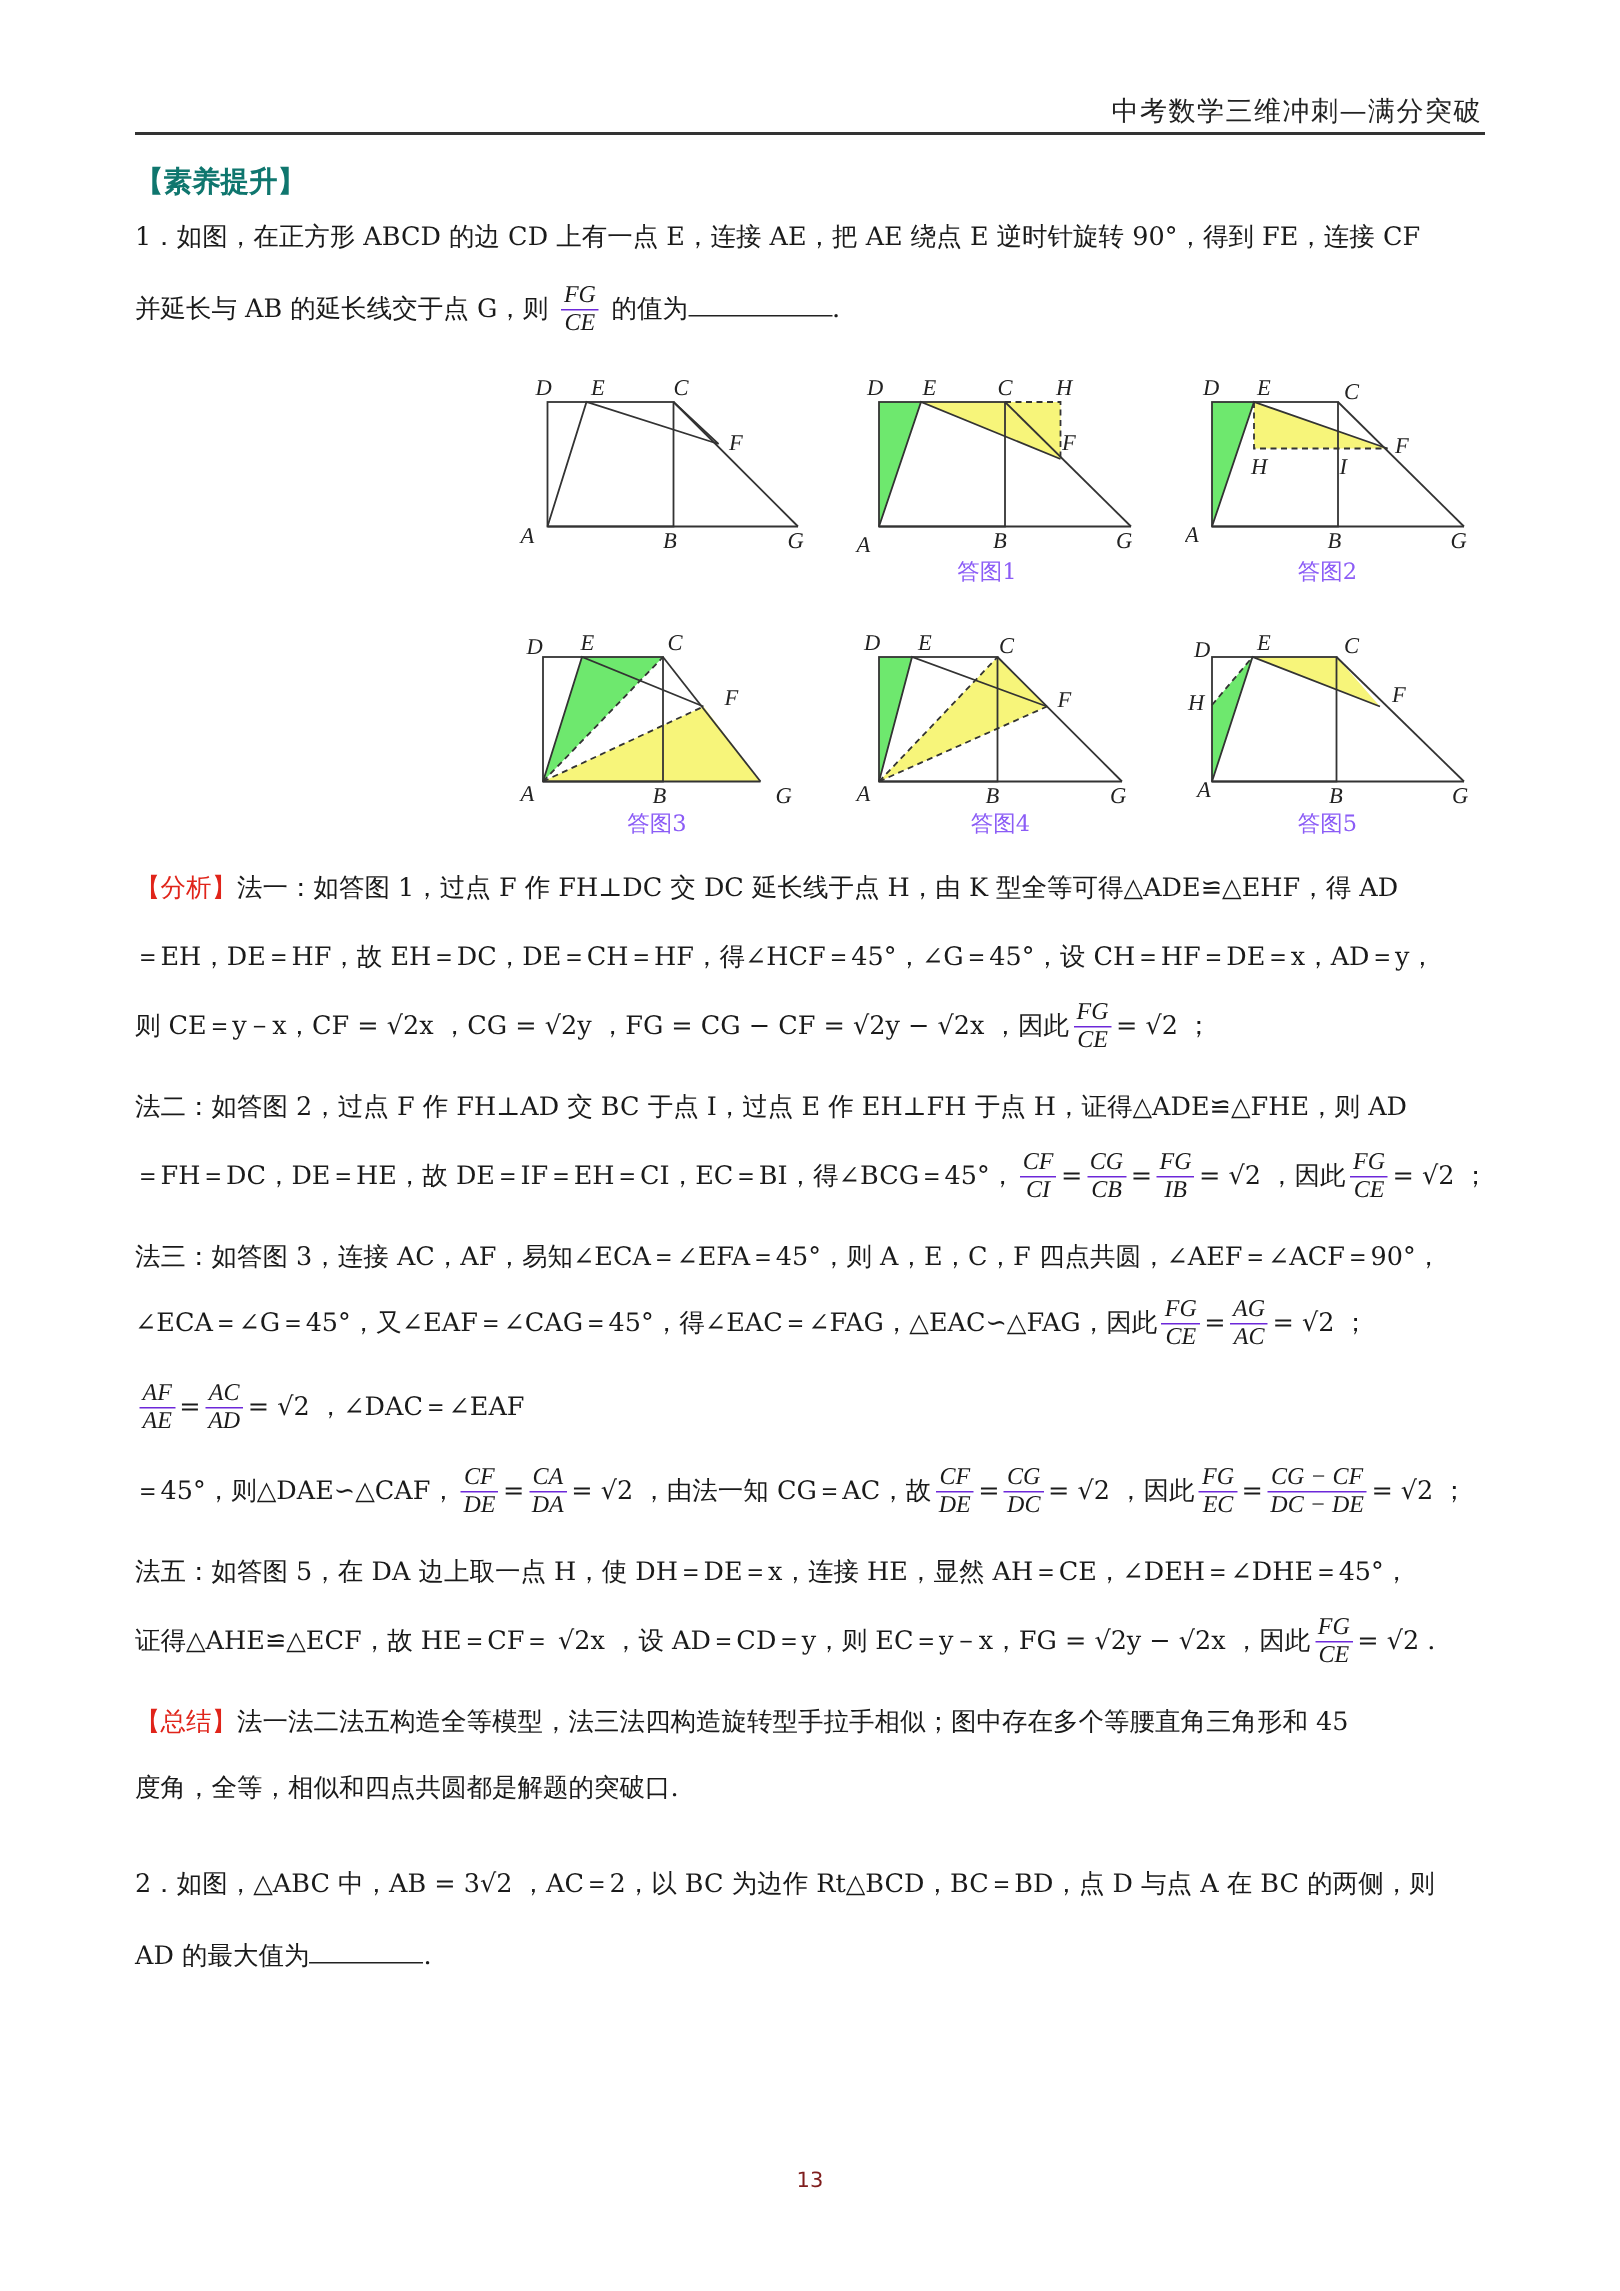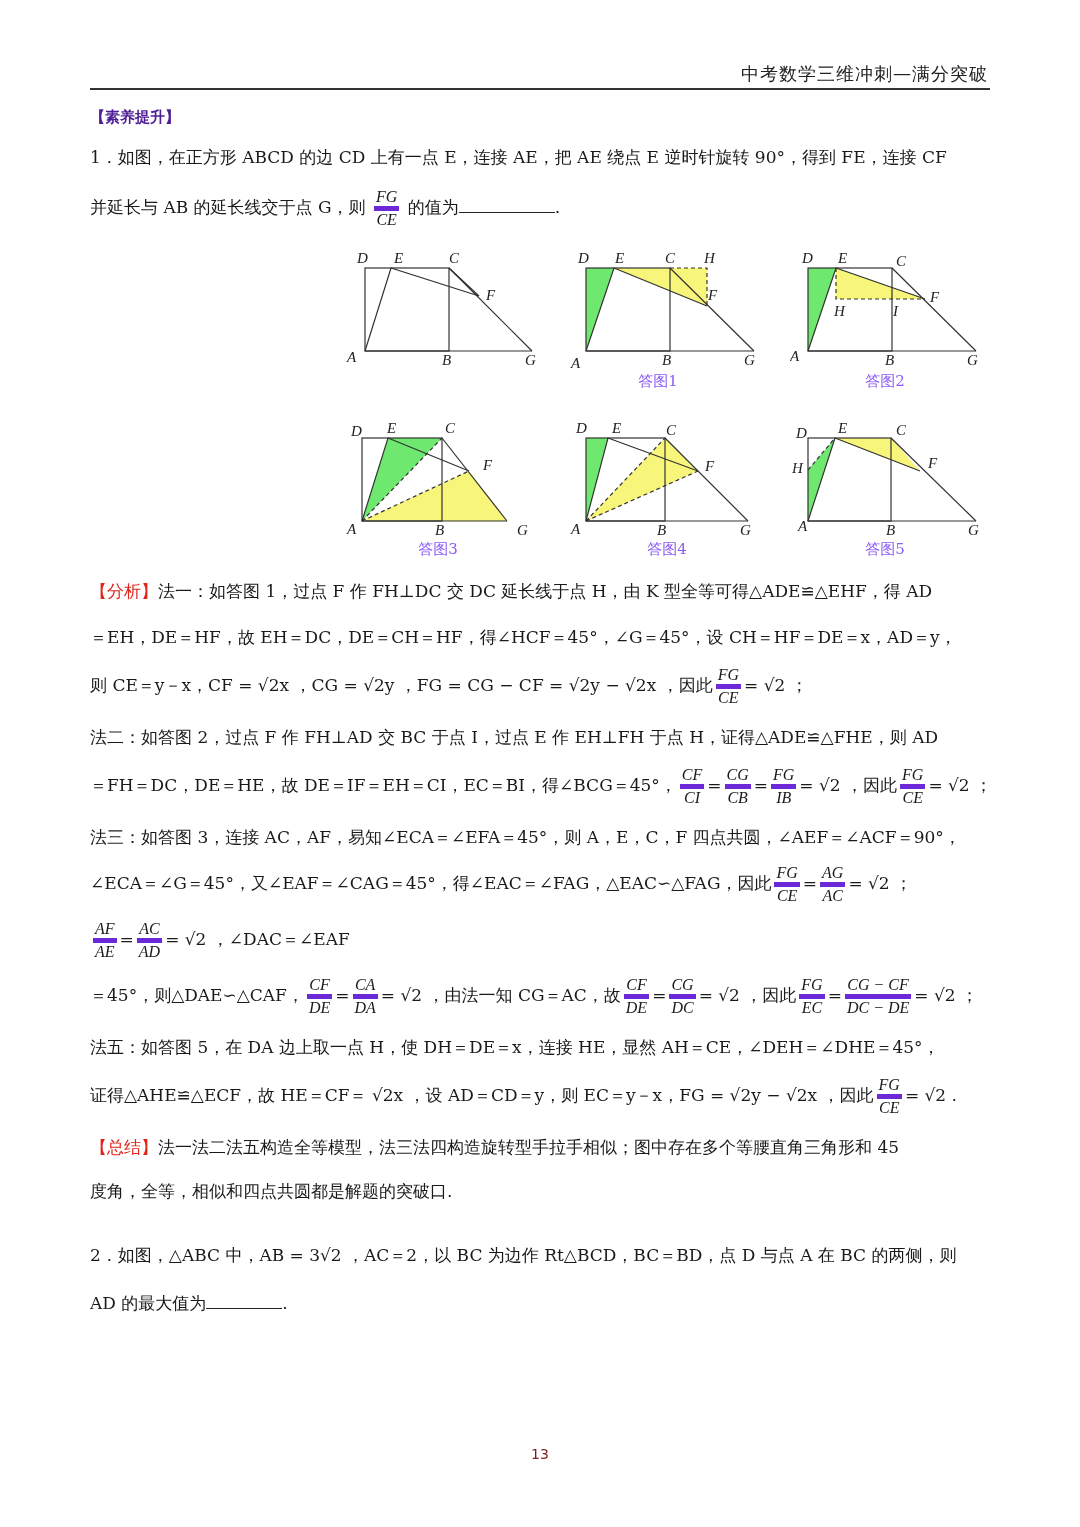--- a/index.html
+++ b/index.html
@@ -1,24 +1,24 @@
 <!DOCTYPE html>
 <html><head>
 <meta charset="utf-8">
 <style>
   html,body{margin:0;padding:0;background:#fff;}
   body{width:1080px;height:1527px;position:relative;overflow:hidden;font-family:"DejaVu Serif","Liberation Serif",serif;color:#1a1a1a;}
   .header{position:absolute;left:90px;top:58px;width:900px;height:30px;border-bottom:2px solid #333;}
   .header-title{position:absolute;right:2px;top:4px;font-size:18px;letter-spacing:1px;color:#222;}
   .content{position:absolute;left:90px;top:100px;width:900px;font-size:17px;}
-  .section-tag{color:#4c1d95;font-size:15px;font-weight:bold;position:absolute;left:0;top:8px;}
+  .section-tag{color:#0f766e;font-size:19px;font-weight:bold;position:absolute;left:0;top:8px;}
   .line{position:absolute;left:0;white-space:nowrap;font-size:17px;}
   .red{color:#e0241a;}
   .frac{display:inline-block;vertical-align:middle;text-align:center;margin:0 3px;font-family:"Liberation Serif",serif;font-style:italic;font-size:16px;line-height:1.15;}
-  .frac .num{display:block;border-bottom:5px solid #6d28d9;padding:0 2px;}
+  .frac .num{display:block;border-bottom:1px solid #6d28d9;padding:0 2px;}
   .frac .den{display:block;padding:0 2px;}
   .blank{display:inline-block;border-bottom:1.5px solid #222;vertical-align:baseline;}
   .figs{position:absolute;left:0;top:0;}
   .fig{position:absolute;}
   .fig-caption{position:absolute;font-size:15px;color:#8b5cf6;width:100px;text-align:center;}
   .page-number{position:absolute;left:0;width:1080px;top:1446px;text-align:center;font-family:"DejaVu Sans",sans-serif;font-size:14px;color:#7f1d1d;}
   svg text{font-family:"Liberation Serif",serif;font-style:italic;font-size:15px;fill:#222;}
 </style>
 </head>
 <body>

